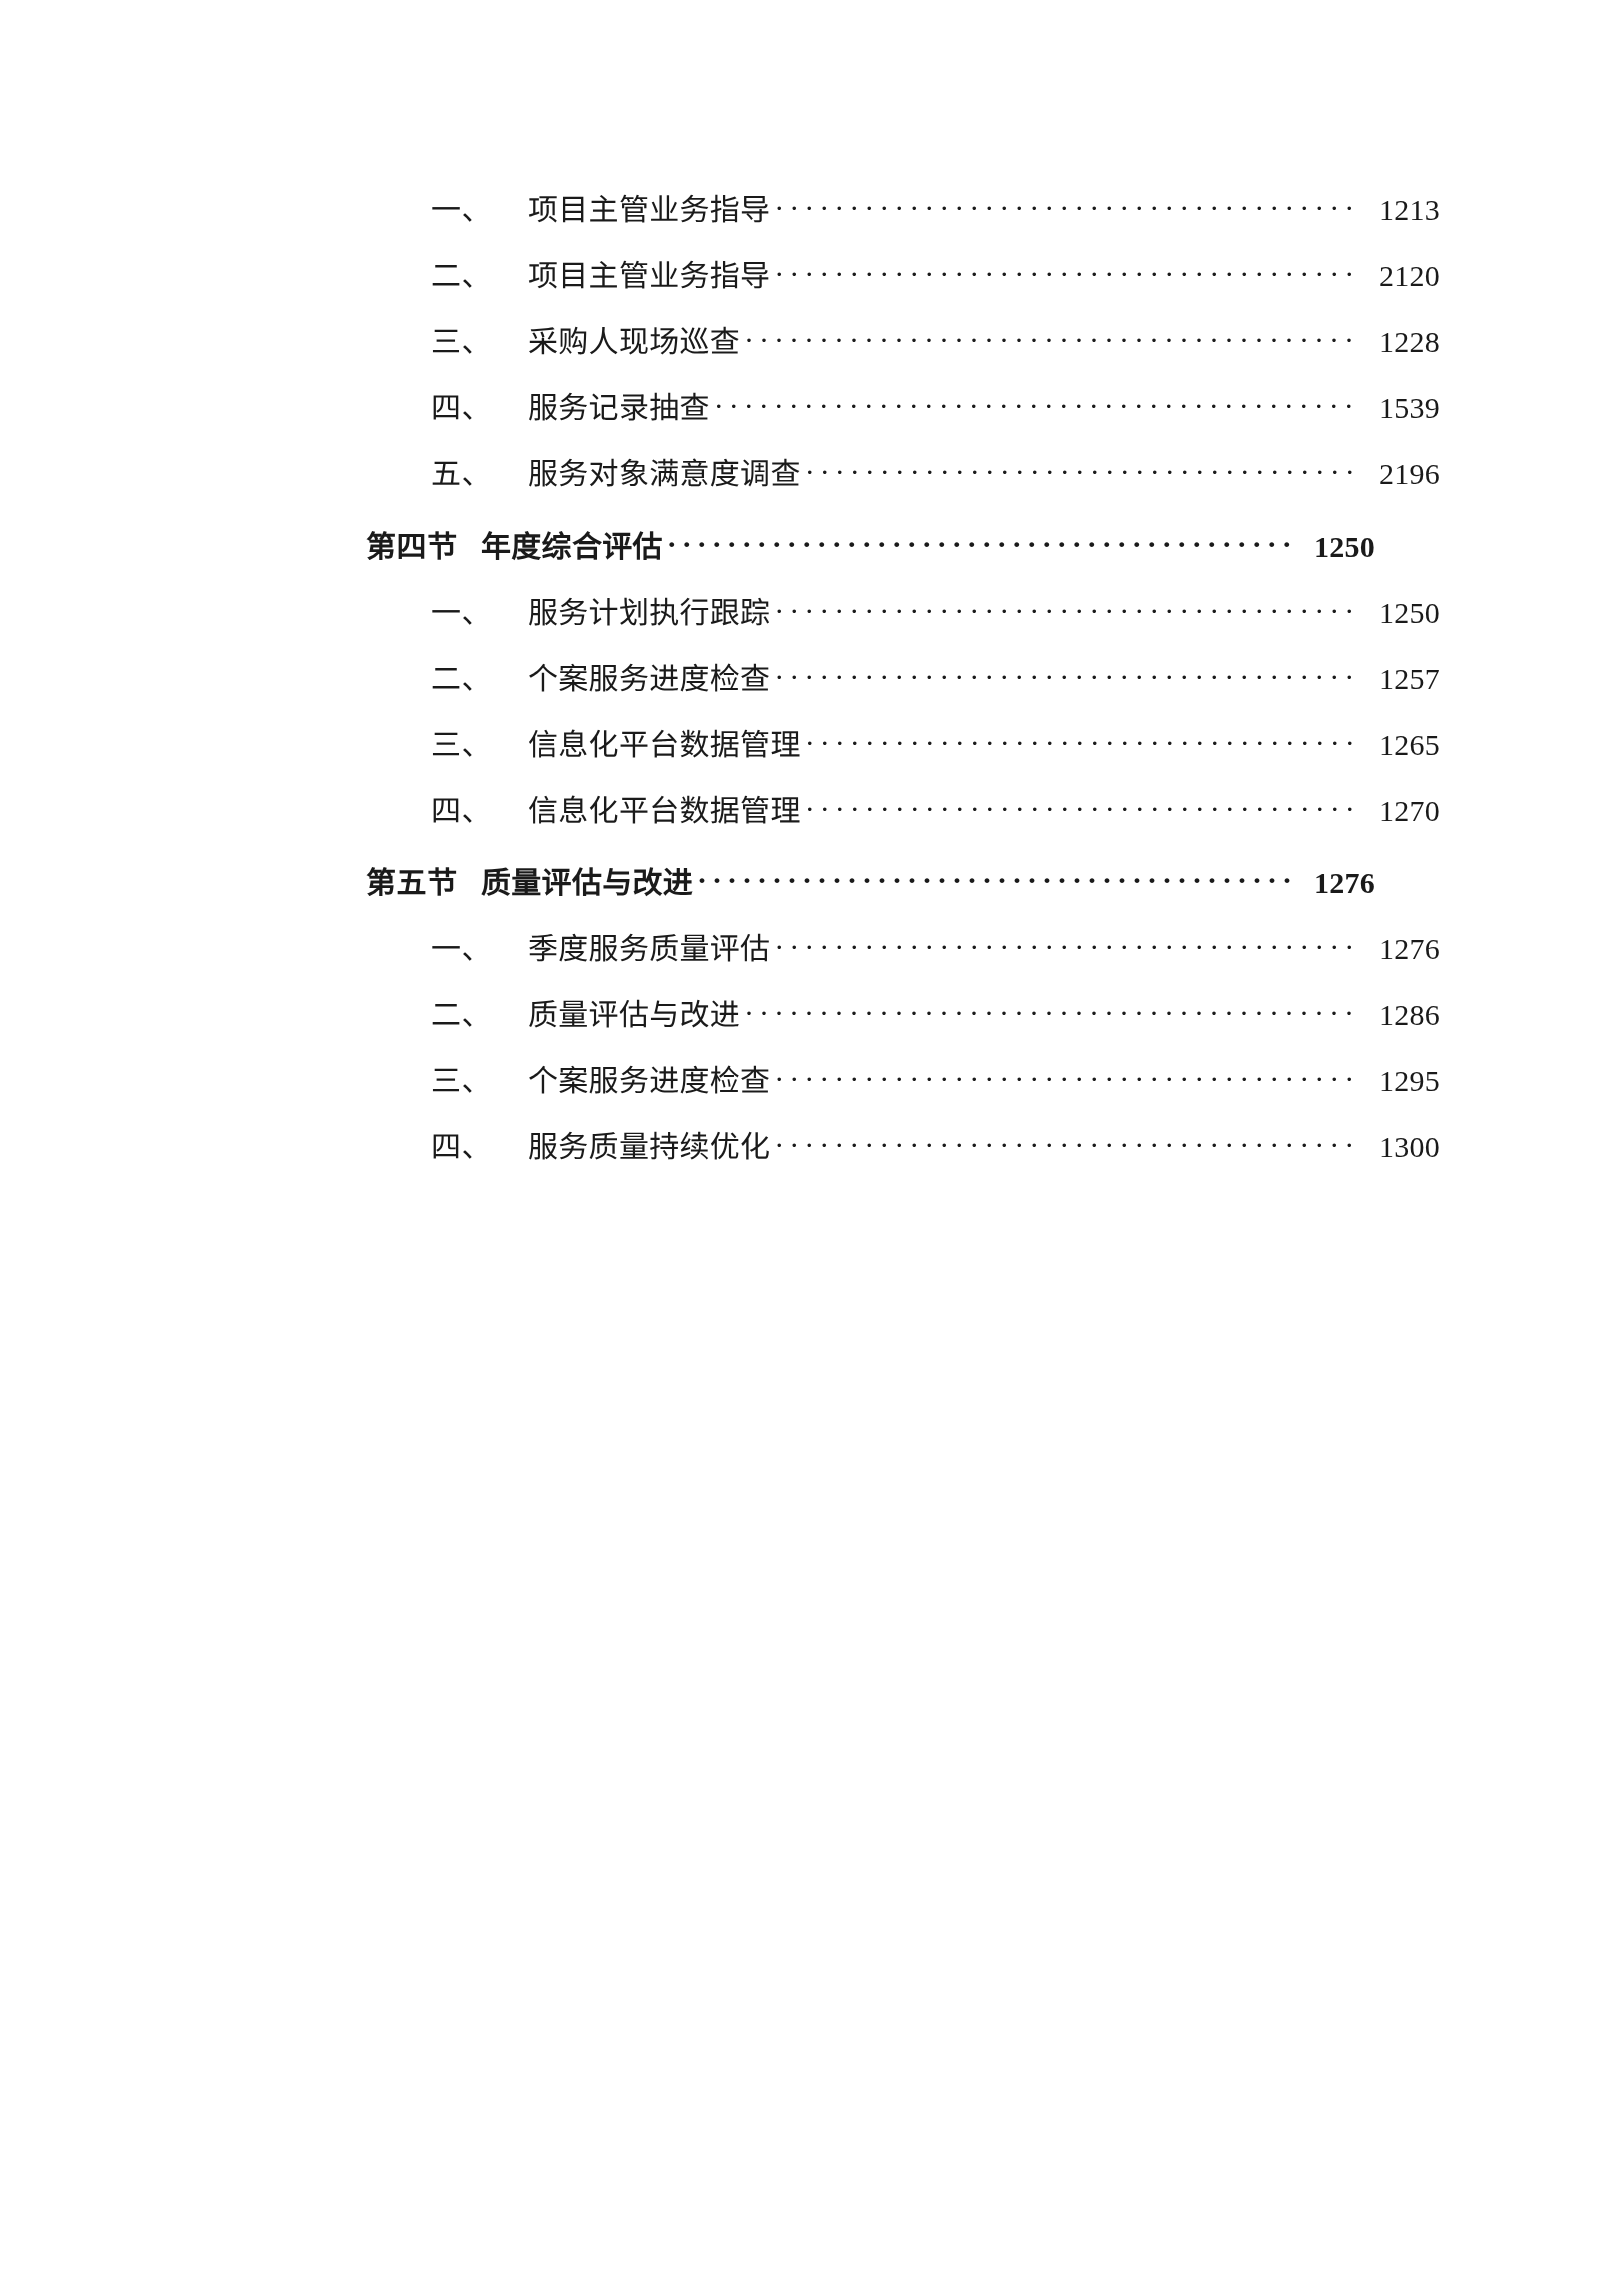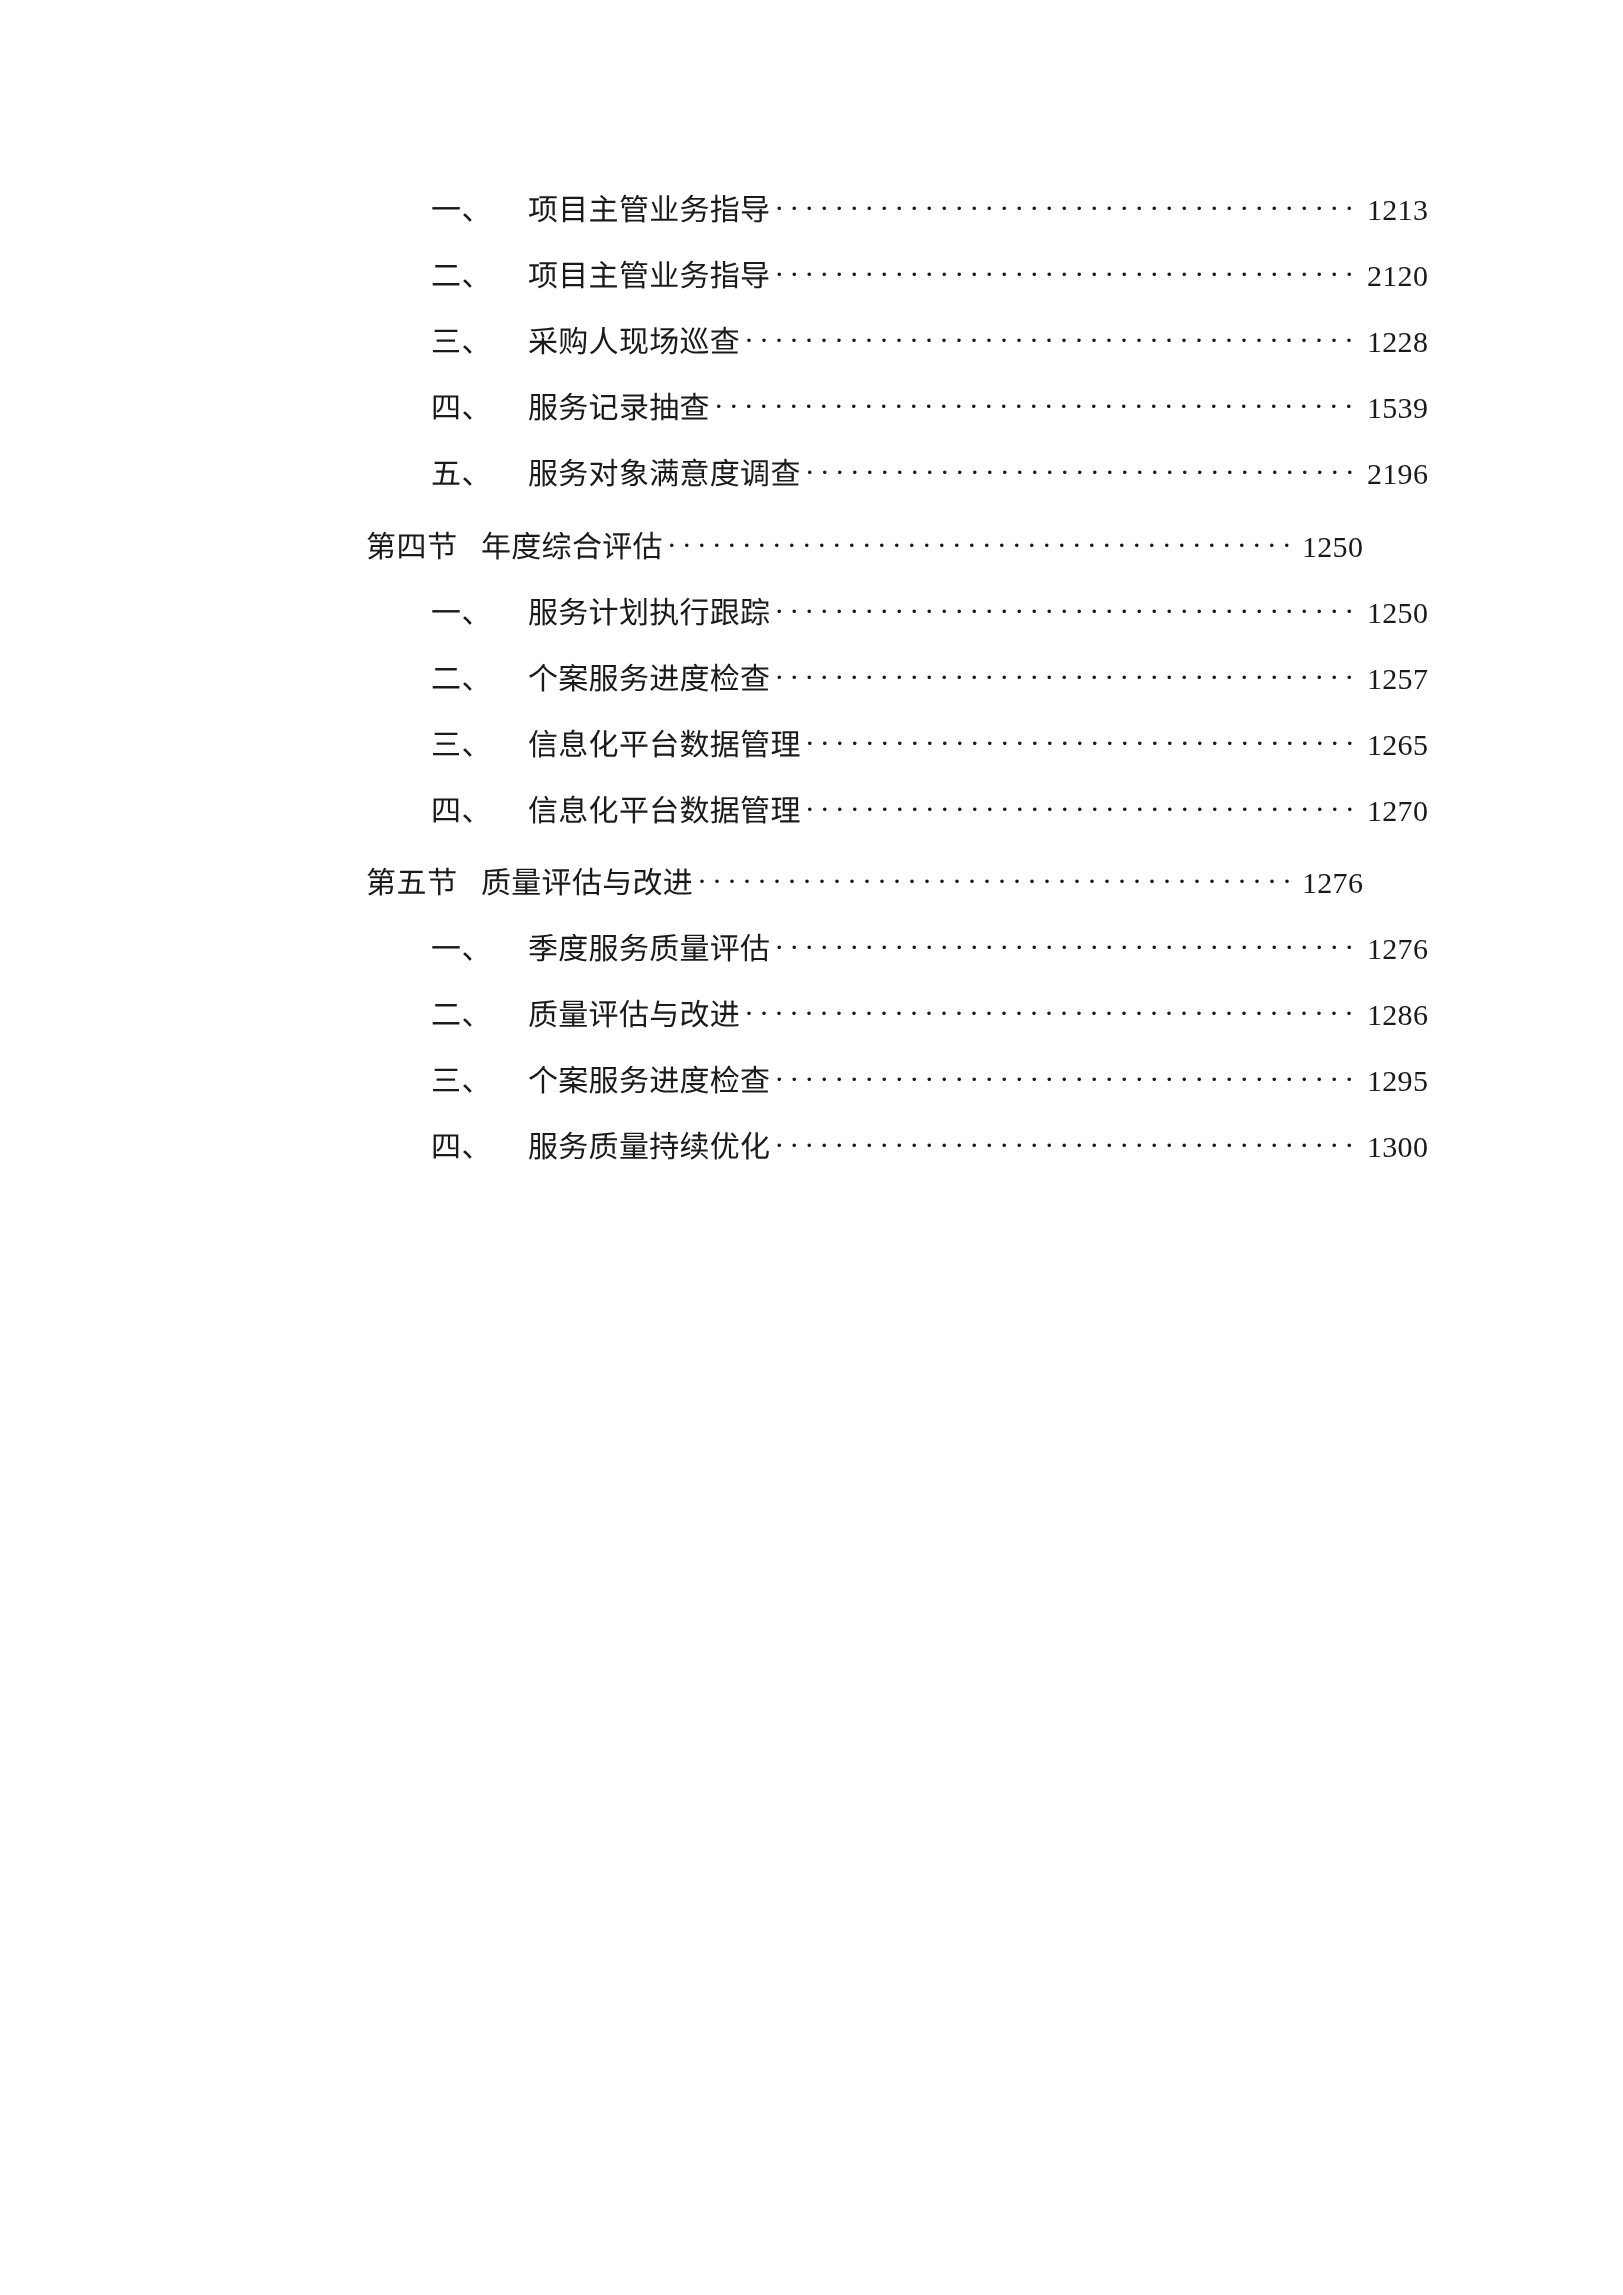--- a/index.html
+++ b/index.html
@@ -28,21 +28,21 @@
     align-items: baseline;
     width: 100%;
     margin-bottom: 27.5px;
     font-size: 30px;
     line-height: 1.25;
     white-space: nowrap;
   }
   
   .toc-row.level-section {
     padding-left: 0px;
-    font-weight: 400;
+    font-weight: 700;
     margin-top: 34px;
   }
   
   .toc-row.level-item {
     padding-left: 65px;
   }
   .num {
     flex: 0 0 auto;
     letter-spacing: 0.02em;
   }
@@ -69,21 +69,21 @@
     left: 0;
     bottom: 1.3px;
     white-space: nowrap;
     font-size: 30px;
     letter-spacing: 0px;
     color: #1a1a1a;
   }
   .page-no {
     flex: 0 0 auto;
     width: 85px;
-    text-align: left;
+    text-align: center;
     font-size: 30px;
     letter-spacing: 0.01em;
   }
 </style>
 </head>
 <body>
 
 <div class="page">
   <div class="toc" id="toc-root">
       <div class="toc-row level-item">

